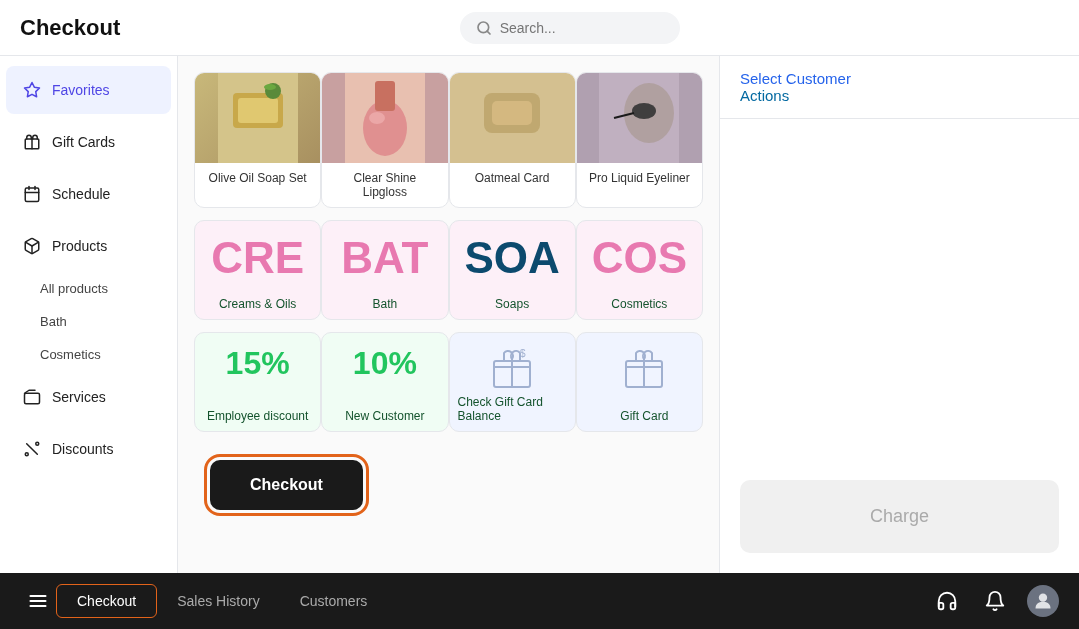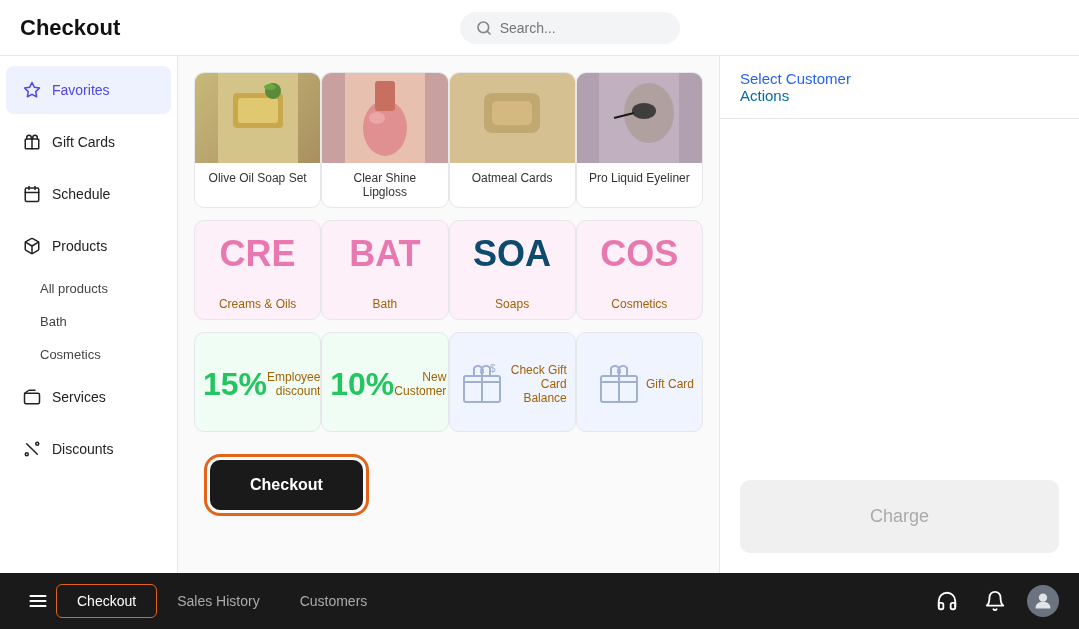--- a/index.html
+++ b/index.html
@@ -26,25 +26,25 @@
 
     
     .center-panel { flex: 1; overflow-y: auto; padding: 16px; background: #fafafa; }
     .product-grid { display: grid; grid-template-columns: repeat(4, 1fr); gap: 0; }
     .product-card { background: #fff; border-radius: 10px; overflow: hidden; border: 1px solid #e5e7eb; cursor: pointer; }
     .product-img { width: 100%; height: 90px; object-fit: cover; background: #f0f0f0; display: flex; align-items: center; justify-content: center; }
     .product-label { padding: 8px; text-align: center; font-size: 12px; color: #333; font-weight: 400; }
 
     
     .category-card { background: #fff; border-radius: 10px; border: 1px solid #e5e7eb; cursor: pointer; padding: 12px 8px 8px; display: flex; flex-direction: column; align-items: center; justify-content: space-between; min-height: 100px; }
-    .category-abbr { font-size: 36px; font-weight: 700; margin-bottom: 4px; }
-    .category-name { font-size: 12px; color: #a16207; text-align: right; }
-
-    
-    .discount-card { background: #fff; border-radius: 10px; border: 1px solid #e5e7eb; cursor: pointer; padding: 12px 8px 8px; display: flex; flex-direction: row; align-items: center; justify-content: space-between; min-height: 100px; }
+    .category-abbr { font-size: 44px; font-weight: 700; margin-bottom: 4px; }
+    .category-name { font-size: 12px; color: #14532d; text-align: left; }
+
+    
+    .discount-card { background: #fff; border-radius: 10px; border: 1px solid #e5e7eb; cursor: pointer; padding: 12px 8px 8px; display: flex; flex-direction: column; align-items: center; justify-content: space-between; min-height: 100px; }
     .discount-value { font-size: 32px; font-weight: 700; color: #4ade80; }
     .gift-icon-placeholder { width: 48px; height: 48px; display: flex; align-items: center; justify-content: center; }
 
     
     .checkout-section { padding: 16px; display: flex; align-items: center; }
     .checkout-btn { background: #1a1a1a; color: #fff; border: none; border-radius: 10px; padding: 16px 40px; font-size: 16px; font-weight: 600; cursor: pointer; outline: 3px solid #e2631a; outline-offset: 3px; }
 
     
     .right-panel { width: 360px; border-left: 1px solid #e5e7eb; display: flex; flex-direction: column; flex-shrink: 0; }
     .right-panel-header { display: flex; align-items: flex-start; justify-content: space-between; padding: 14px 20px; border-bottom: 1px solid #e5e7eb; flex-direction: column; }
@@ -192,21 +192,21 @@
           </div>
 
           <div class="product-card">
             <div class="product-img" style="background: #d4c090;">
               <svg width="80" height="90" viewBox="0 0 80 90">
                 <rect width="80" height="90" fill="#d4c090"></rect>
                 <rect x="12" y="20" width="56" height="40" rx="8" fill="#c0a870"></rect>
                 <rect x="20" y="28" width="40" height="24" rx="5" fill="#d4b880"></rect>
               </svg>
             </div>
-            <div class="product-label">Oatmeal Cards</div>
+            <div class="product-label">Oatmeal Card</div>
           </div>
 
           <div class="product-card">
             <div class="product-img" style="background: #b0a0b0;">
               <svg width="80" height="90" viewBox="0 0 80 90">
                 <rect width="80" height="90" fill="#c0b0c0"></rect>
                 <ellipse cx="50" cy="40" rx="25" ry="30" fill="#b0a0a0"></ellipse>
                 <ellipse cx="45" cy="38" rx="12" ry="8" fill="#333" opacity="0.9"></ellipse>
                 <line x1="15" y1="45" x2="35" y2="40" stroke="#1a1a1a" stroke-width="2"></line>
               </svg>

